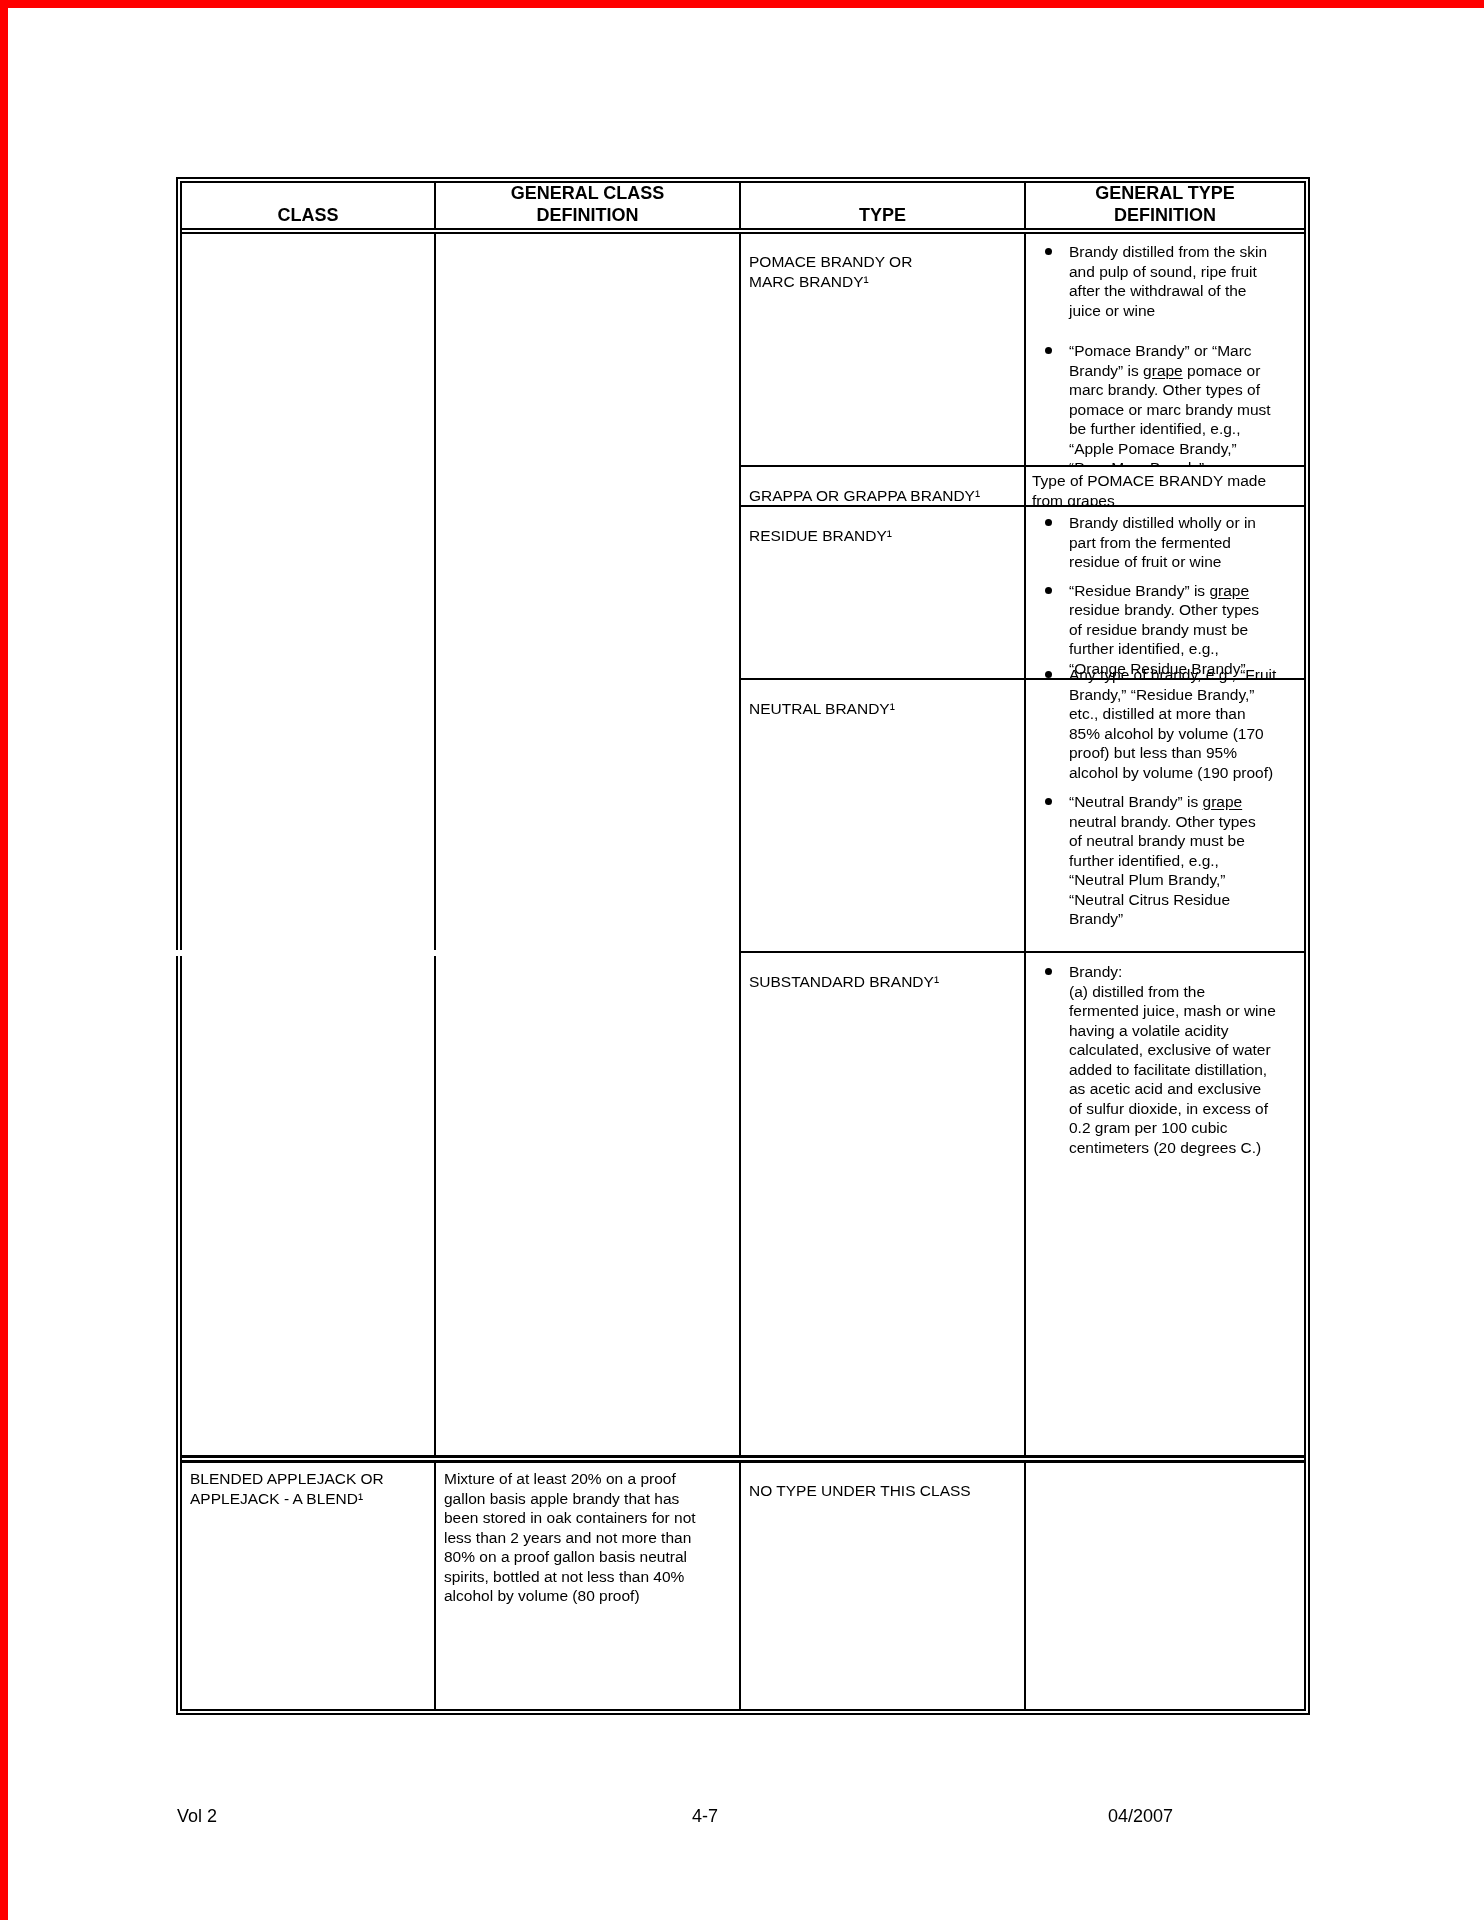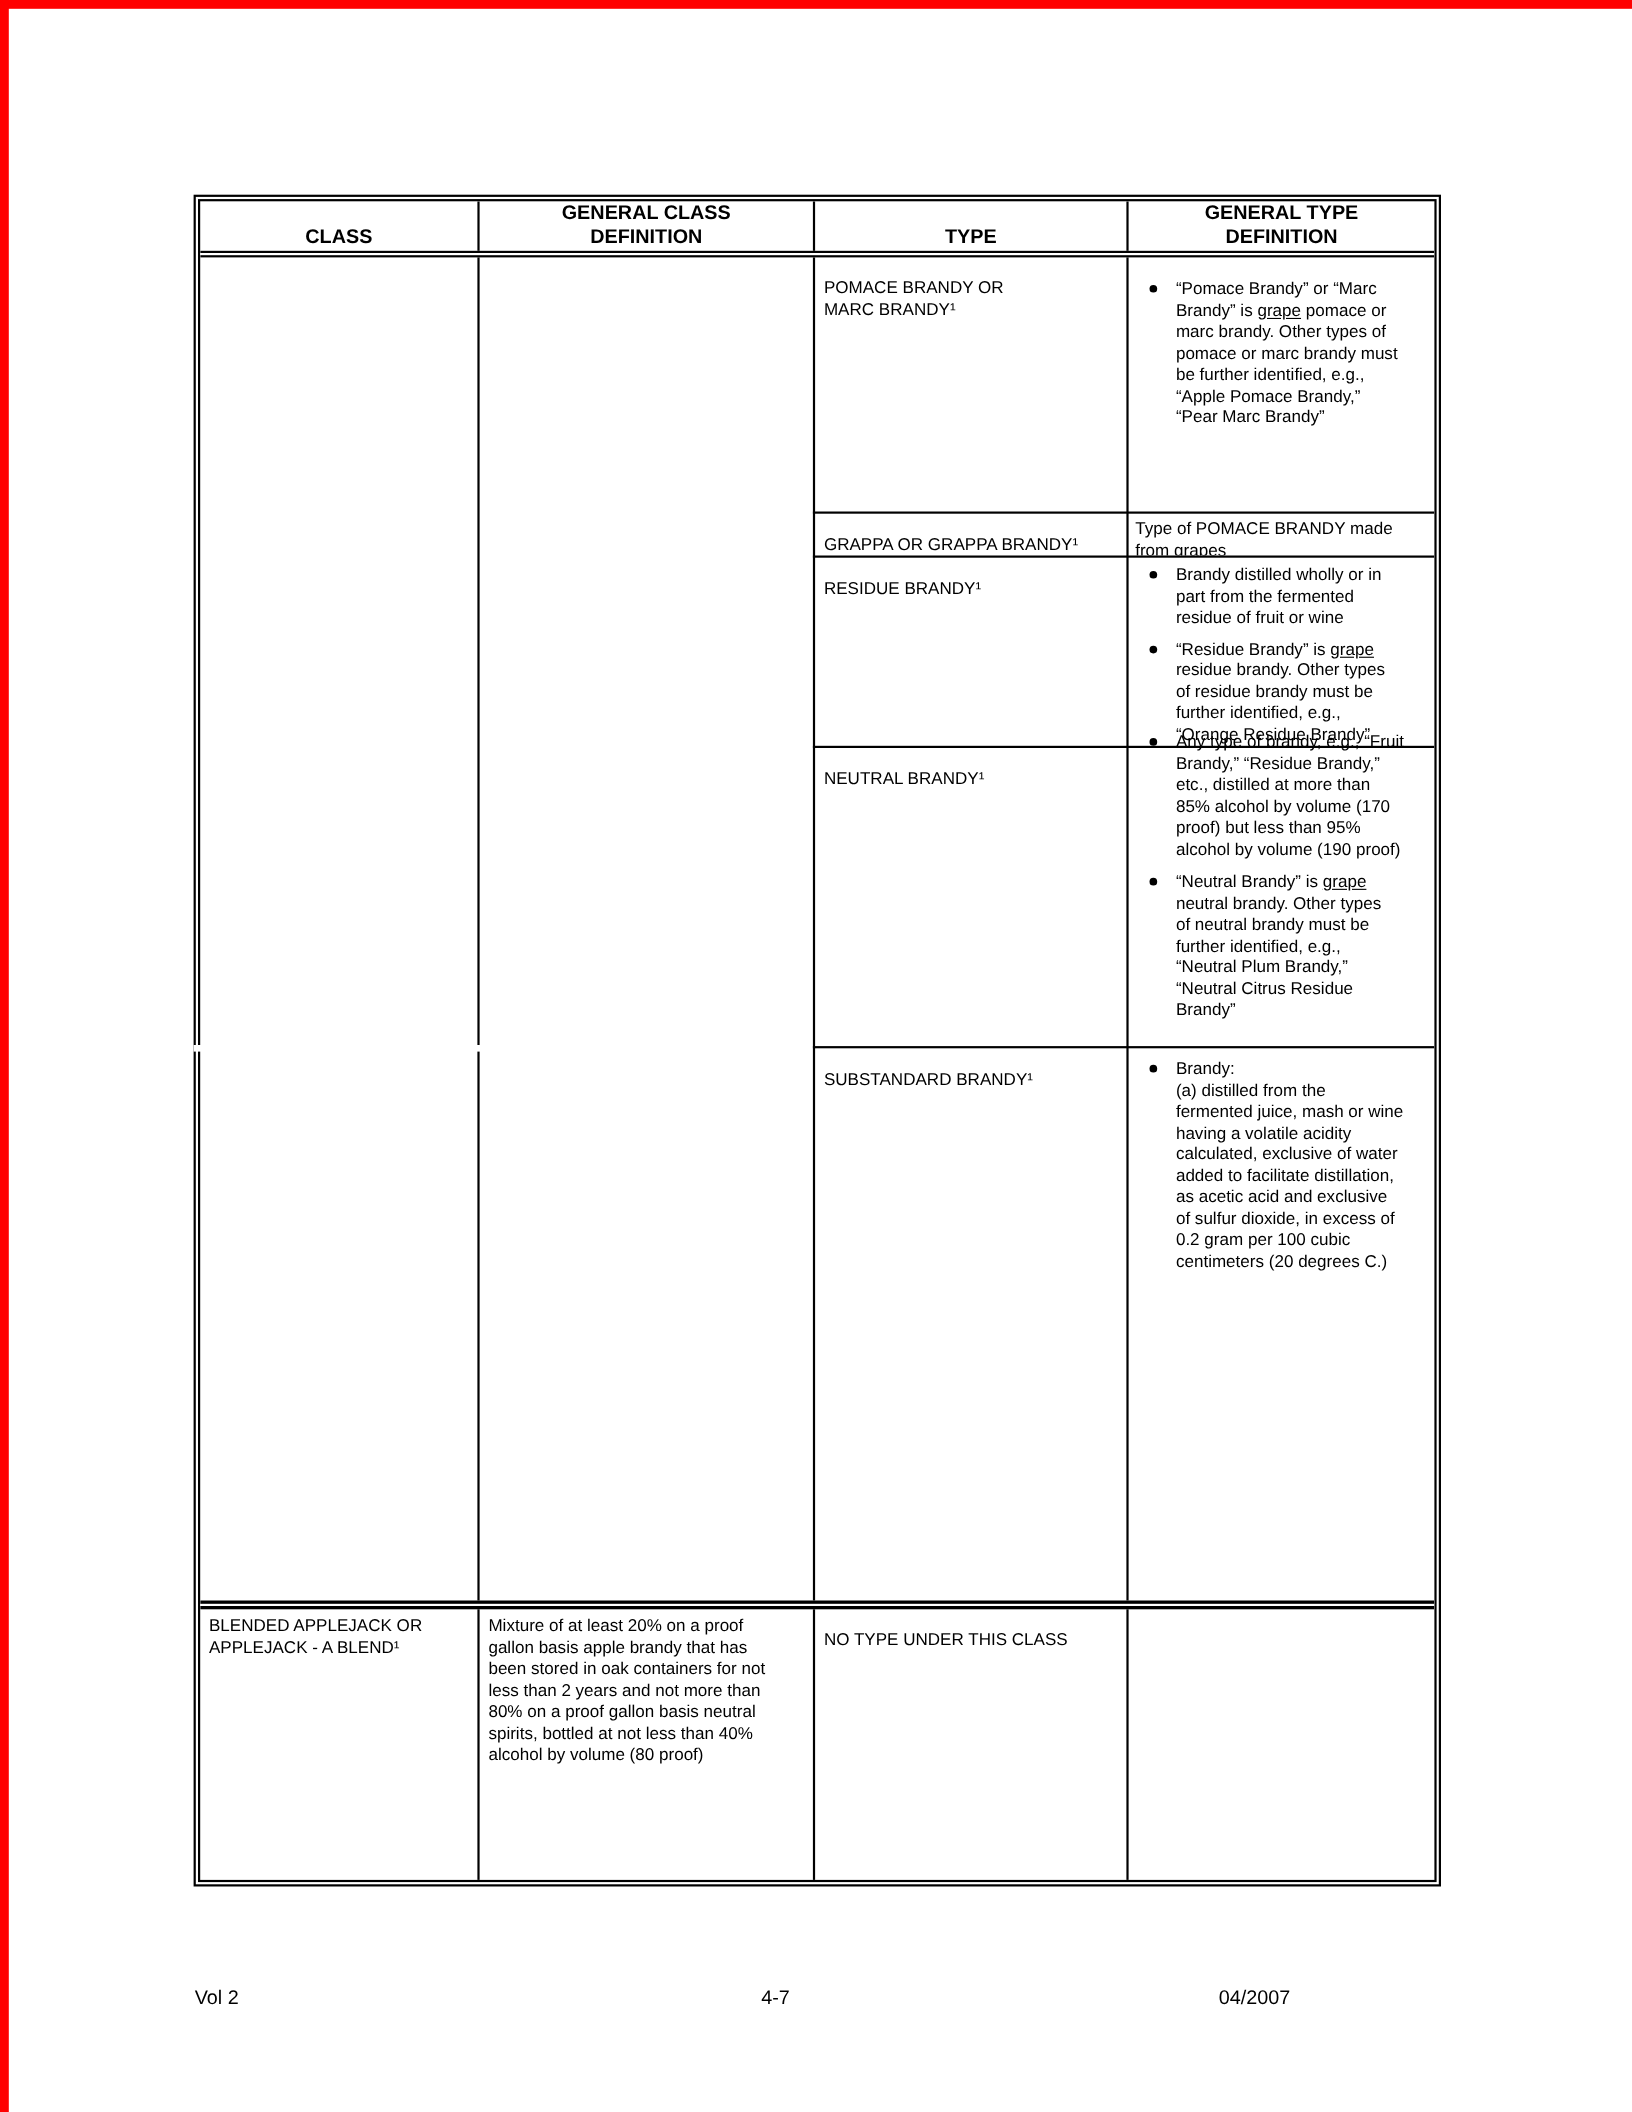--- a/index.html
+++ b/index.html
@@ -21,21 +21,21 @@
   .hcell{position:absolute;top:0;height:45px;display:flex;align-items:flex-end;justify-content:center;
          text-align:center;font-weight:bold;font-size:18px;line-height:22px;white-space:pre-line;
          padding-bottom:2px;box-sizing:border-box;}
   .hc1{left:0;width:252px;} .hc2{left:254px;width:303px;} .hc3{left:559px;width:283px;} .hc4{left:844px;right:0;}
   .tcell{position:absolute;font-size:15.5px;line-height:19.5px;white-space:pre-line;
          padding:6px 8px;box-sizing:border-box;}
   .typecol{left:559px;width:283px;margin-top:12px;}
   .dcell{position:absolute;left:844px;right:0;box-sizing:border-box;
          font-size:15.5px;line-height:19.5px;overflow:hidden;}
   .dpad{padding:8px 6px 0 0;}
-  .bullet{display:flex;margin-top:11px;}
+  .bullet{display:flex;margin-top:21px;}
   .bullet.first{margin-top:0;}
   .dot{flex:0 0 24px;margin-left:19px;}
   .dot::before{content:"";display:block;width:7px;height:7px;border-radius:50%;background:#000;margin-top:6px;}
   .btxt{flex:1;white-space:pre-line;padding-right:4px;}
   .btxt u{text-underline-offset:2px;}
   .bpara{margin:11px 4px 0 43px;white-space:pre-line;}
   .plain{padding:3px 6px;white-space:pre-line;font-size:15.5px;line-height:19.5px;}
   .notch{position:absolute;background:#fff;z-index:5;}
   .footer-item{position:absolute;top:1806px;font-size:18px;line-height:20px;}
 </style>
@@ -69,20 +69,27 @@
       <div class="hsep heavy"></div>
 
       <div class="tcell typecol" style="top:51px">POMACE BRANDY OR
 MARC BRANDY¹</div>
       <div class="tcell typecol" style="top:285px">GRAPPA OR GRAPPA BRANDY¹</div>
       <div class="tcell typecol" style="top:325px">RESIDUE BRANDY¹</div>
       <div class="tcell typecol" style="top:498px">NEUTRAL BRANDY¹</div>
       <div class="tcell typecol" style="top:771px">SUBSTANDARD BRANDY¹</div>
 
       <div class="dcell dpad" style="top:51px;height:231px">
+        <div class="bullet first">
+          <span class="dot"></span>
+          <div class="btxt">Brandy distilled from the skin
+and pulp of sound, ripe fruit
+after the withdrawal of the
+juice or wine</div>
+        </div>
         <div class="bullet">
           <span class="dot"></span>
           <div class="btxt"><span>“Pomace Brandy” or “Marc
 Brandy” is </span><u>grape</u><span> pomace or
 marc brandy.  Other types of
 pomace or marc brandy must
 be further identified, e.g.,
 “Apple Pomace Brandy,”
 “Pear Marc Brandy”</span></div>
         </div>

